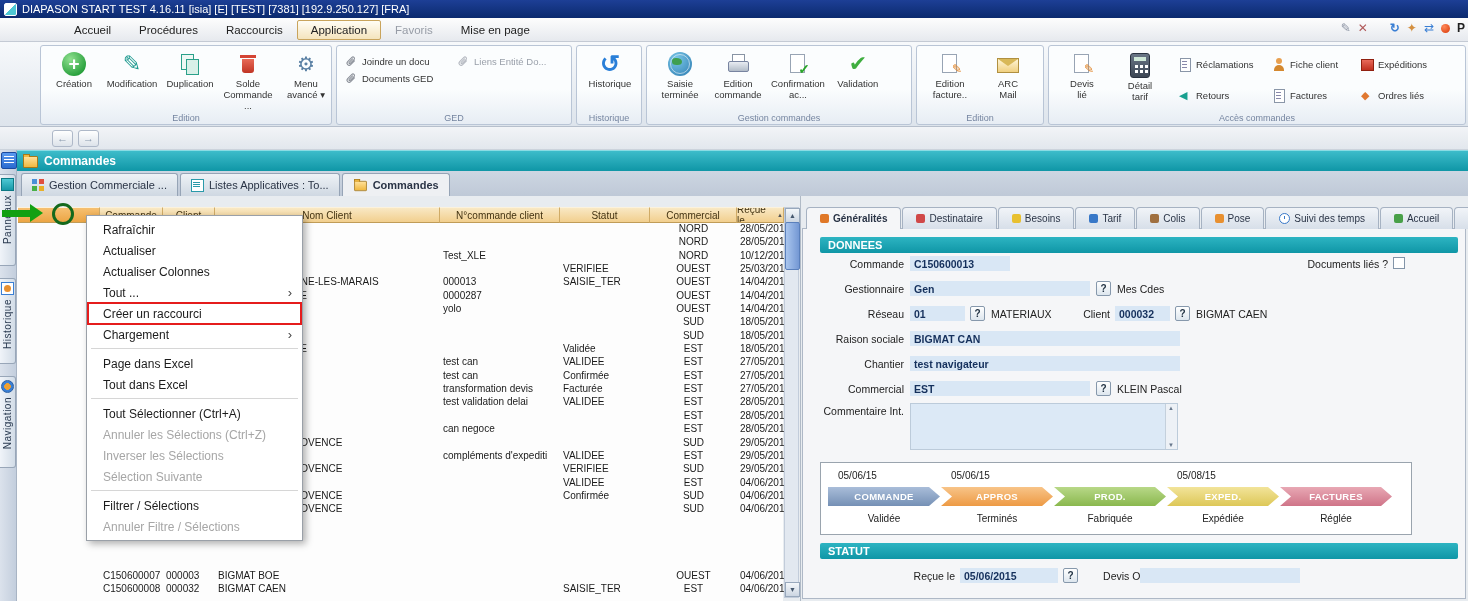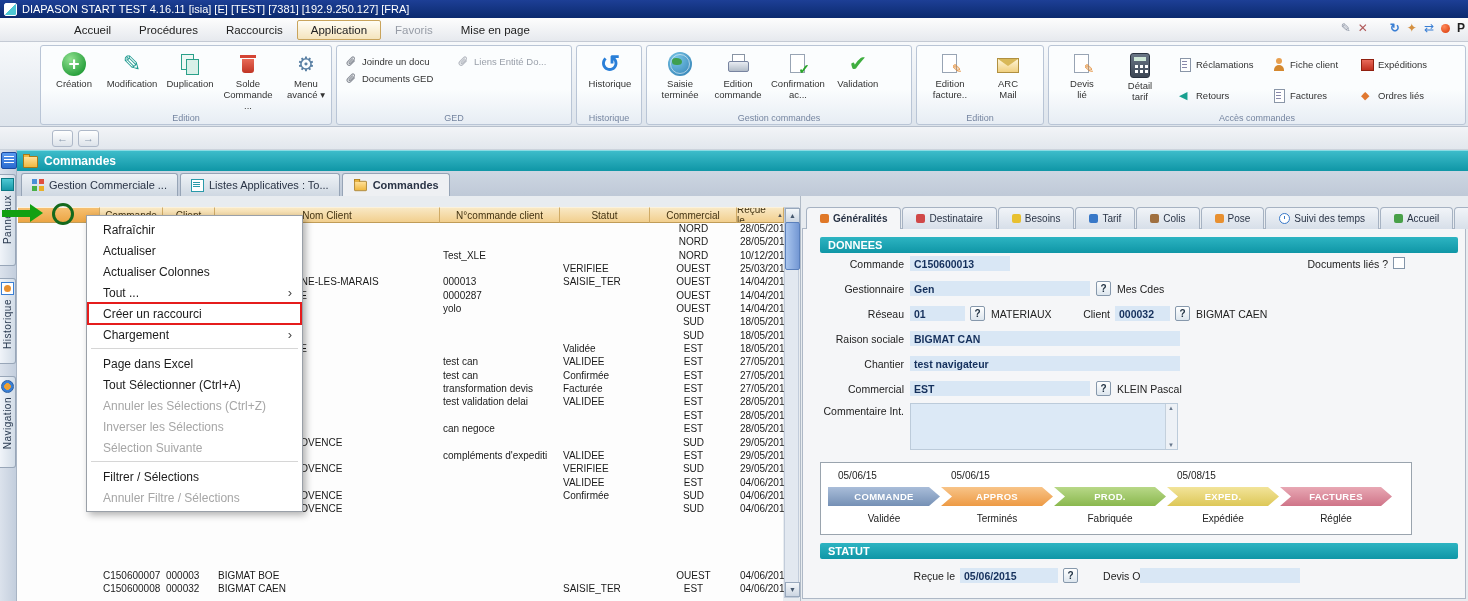--- a/index.html
+++ b/index.html
@@ -886,20 +886,23 @@
     </div>
 
     <div class="mi has-sub sep-after">
       <span>Chargement</span>
     </div>
 
     <div class="mi">
       <span>Page dans Excel</span>
     </div>
 
+    <div class="mi sep-after">
+      <span>Tout dans Excel</span>
+    </div>
 
     <div class="mi">
       <span>Tout Sélectionner (Ctrl+A)</span>
     </div>
 
     <div class="mi disabled">
       <span>Annuler les Sélections (Ctrl+Z)</span>
     </div>
 
     <div class="mi disabled">

